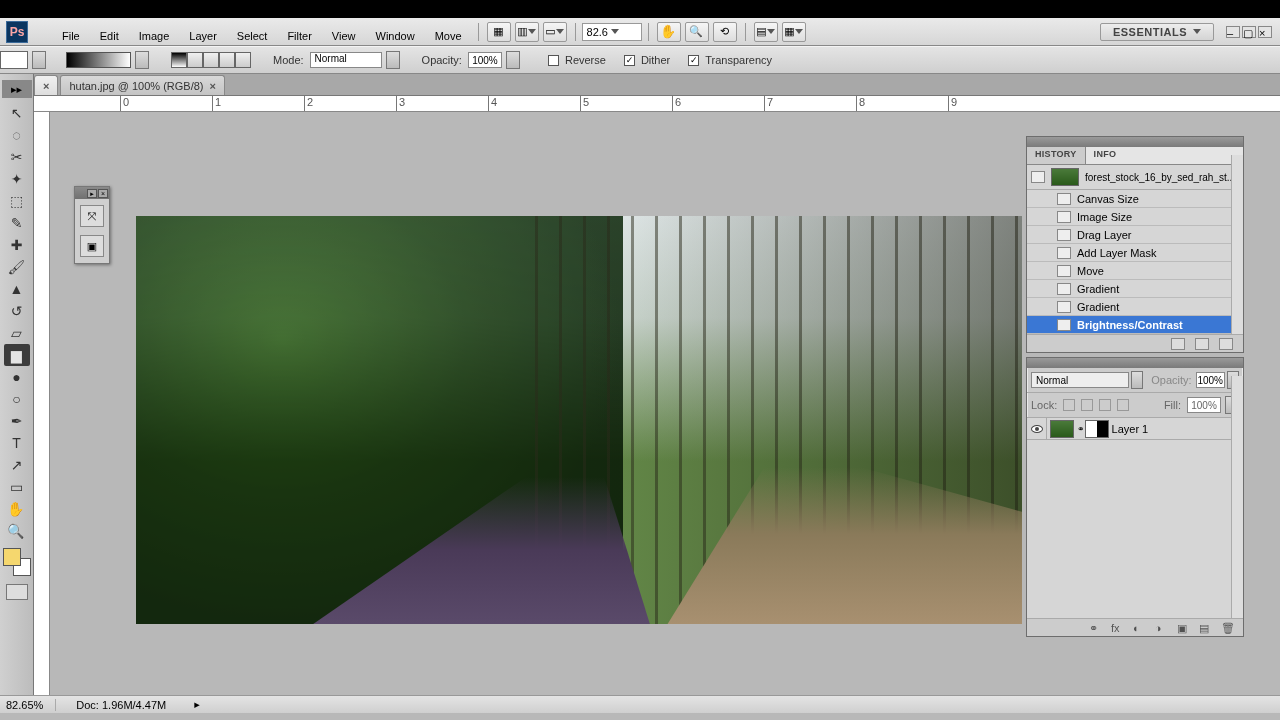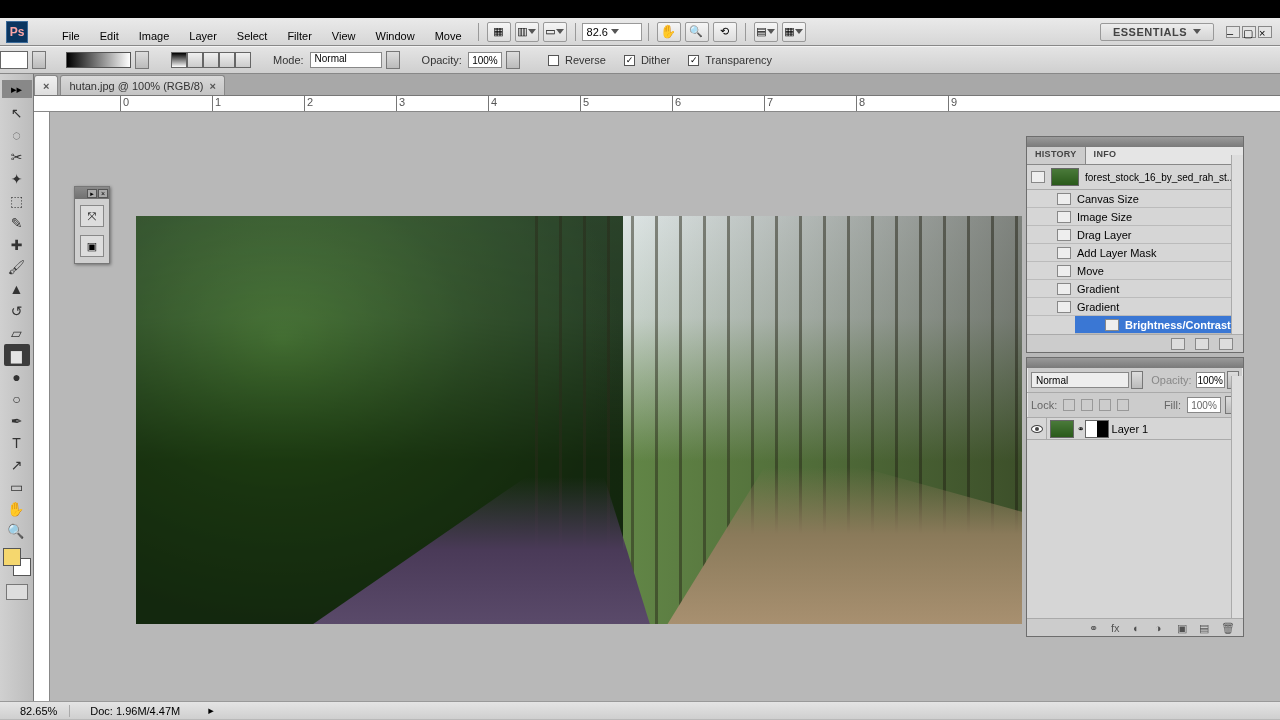--- a/index.html
+++ b/index.html
@@ -63,21 +63,21 @@
 .panels { position:absolute; top:118px; right:36px; width:218px; }
 .panel { background:#ccc; border:1px solid #6d6d6d; box-shadow:0 0 0 1px #eaeaea inset; margin-bottom:4px; }
 .panel-head { height:10px; background:linear-gradient(#9a9a9a,#7a7a7a); display:flex; justify-content:flex-end; align-items:center; }
 .panel-tabs { height:18px; display:flex; background:#e5e5e5; border-bottom:1px solid #888; }
 .ptab { padding:2px 8px; font-size:9px; font-weight:bold; color:#444; letter-spacing:0.3px; }
 .ptab.active { background:#ccc; border-right:1px solid #888; }
 .hist-src { display:flex; align-items:center; padding:3px 4px; gap:6px; border-bottom:1px solid #aaa; background:#d6d6d6; }
 .hist-thumb { width:28px; height:18px; background:linear-gradient(#4a7a3a,#2a5a1a); border:1px solid #666; }
 .hist-list { max-height:172px; overflow:hidden; background:#d6d6d6; }
 .hist-item { height:18px; display:flex; align-items:center; padding-left:30px; gap:6px; border-bottom:1px solid #bbb; font-size:10px; }
-.hist-item.sel { background:#3a77d4; color:#fff; font-weight:bold;margin-left:48px; }
+.hist-item.sel { background:#3a77d4; color:#fff; font-weight:bold; }
 .hist-ico { width:14px; height:12px; border:1px solid #888; background:#eee; }
 .panel-foot { height:18px; background:#ccc; border-top:1px solid #aaa; display:flex; justify-content:flex-end; align-items:center; gap:10px; padding-right:10px; }
 .pf-ico { width:14px; height:12px; border:1px solid #888; background:#ddd; }
 
 .layers-opts { display:flex; align-items:center; padding:3px 4px; gap:4px; border-bottom:1px solid #aaa; }
 .blend-sel { flex:0 0 98px; height:16px; background:#eee; border:1px solid #888; font-size:10px; padding:0 4px; display:flex; align-items:center; }
 .layers-lock { display:flex; align-items:center; padding:3px 4px; gap:6px; border-bottom:1px solid #aaa; font-size:10px; color:#666; }
 .lock-ico { width:12px; height:12px; border:1px solid #999; }
 .layer-list { background:#d6d6d6; min-height:200px; }
 .layer-row { height:22px; display:flex; align-items:center; border-bottom:1px solid #aaa; font-size:10px; }
@@ -85,21 +85,21 @@
 .eye-col { width:20px; display:flex; justify-content:center; border-right:1px solid #aaa; height:100%; align-items:center; }
 .eye { width:12px; height:8px; border:1px solid #444; border-radius:50%; background:#fff; position:relative; }
 .eye:after { content:""; position:absolute; top:1px; left:3px; width:4px; height:4px; background:#444; border-radius:50%; }
 .layer-thumb { width:24px; height:18px; border:1px solid #666; margin:0 3px; background:linear-gradient(#4a7a3a,#2a5a1a); }
 .layer-mask { width:24px; height:18px; border:1px solid #666; margin-right:3px; background:linear-gradient(to right,#fff 50%,#000 50%); }
 .layer-lock-ico { margin-left:auto; margin-right:6px; font-size:10px; }
 .layers-foot { height:18px; background:#ccc; border-top:1px solid #aaa; display:flex; justify-content:flex-end; align-items:center; gap:8px; padding-right:8px; }
 .lf-ico { width:14px; height:12px; opacity:0.6; }
 .scroll-v { position:absolute; right:0; top:18px; bottom:18px; width:12px; background:#ddd; border-left:1px solid #aaa; }
 
-.statusbar { position:absolute; bottom:1px; left:0; right:0; height:18px; background:linear-gradient(#e4e4e4,#cfcfcf); border-top:1px solid #999; display:flex; align-items:center; font-size:10px; padding-left:20px; gap:20px; }
+.statusbar { position:absolute; bottom:7px; left:0; right:0; height:18px; background:linear-gradient(#e4e4e4,#cfcfcf); border-top:1px solid #999; display:flex; align-items:center; font-size:10px; padding-left:6px; gap:20px; }
 .stat-box { border-right:1px solid #aaa; padding-right:12px; }
 
 .hand-ico { font-size:13px; }
 .tiny-tri { width:0; height:0; border-left:4px solid transparent; border-right:4px solid transparent; border-top:5px solid #555; display:inline-block; }
 </style>
 </head>
 <body>
 
 <div class="app">
 

